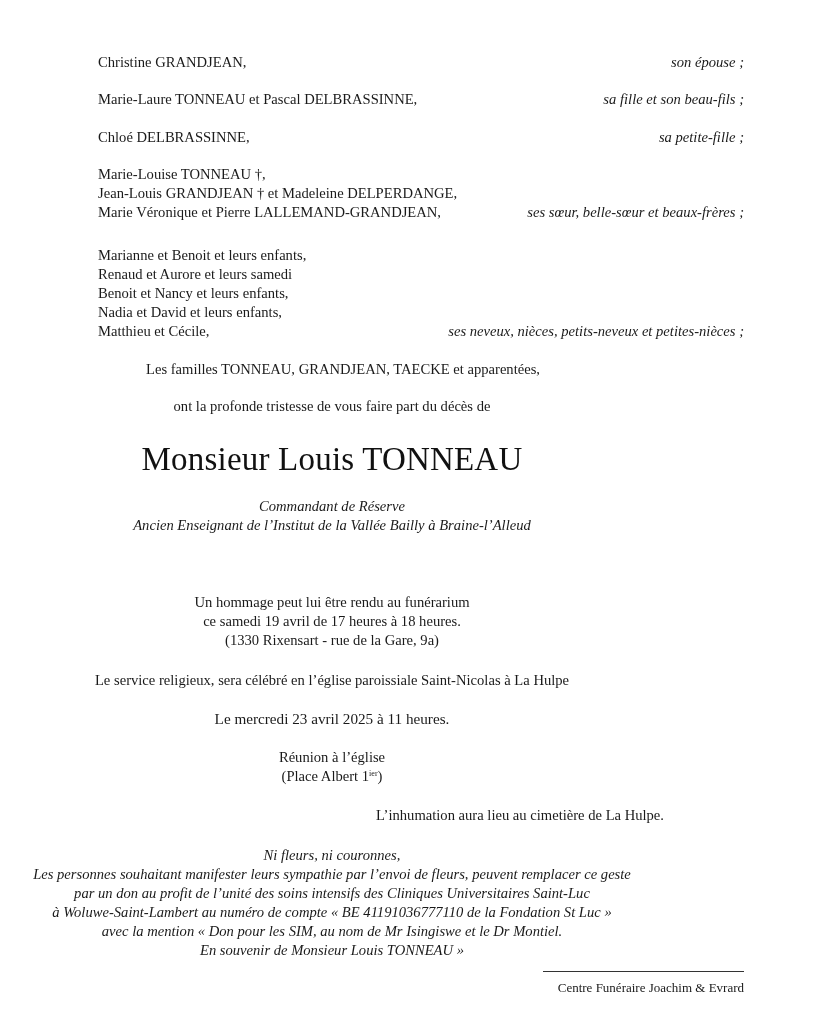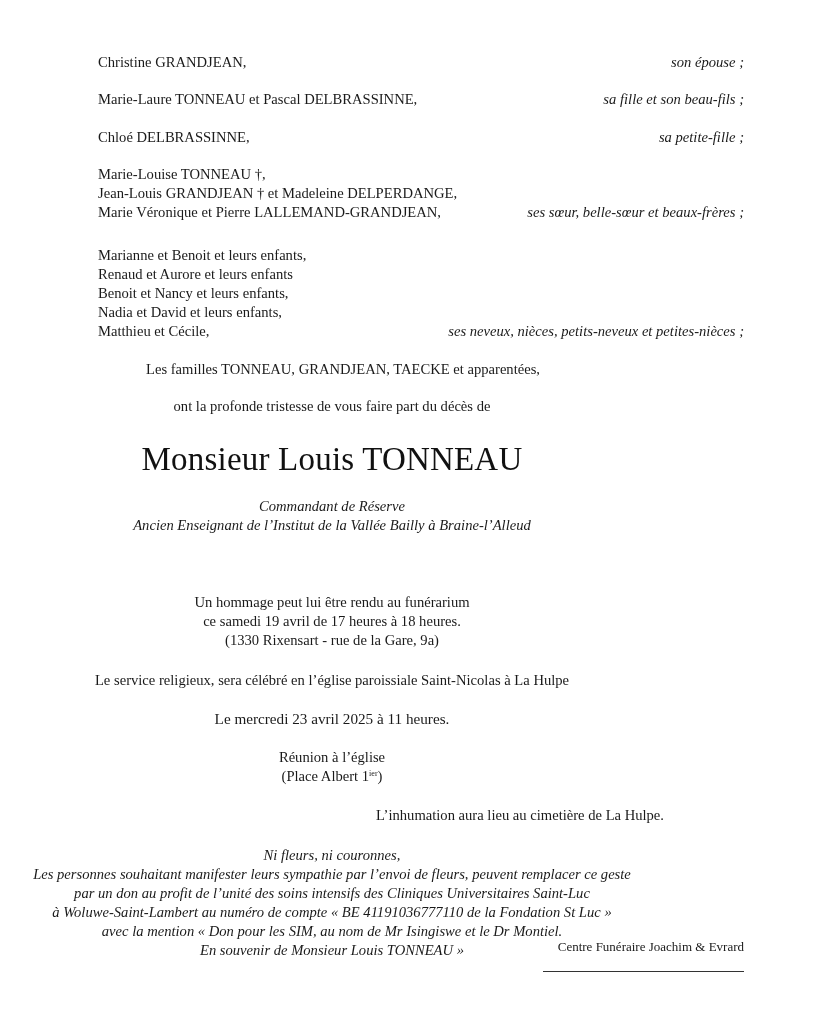--- a/index.html
+++ b/index.html
@@ -11,21 +11,21 @@
     .page { position: absolute; left: 0; top: 0; width: 830px; height: 1023px; }
     .row { position: absolute; left: 98px; width: 646px; display: flex; justify-content: space-between; align-items: baseline; }
     .row .rel { font-style: italic; }
     .line { position: absolute; left: 98px; white-space: nowrap; }
     .center { position: absolute; left: 0; width: 664px; text-align: center; white-space: nowrap; }
     .it { font-style: italic; }
     .name { font-size: 33px; letter-spacing: 0.2px; color: #111; }
     .bold { font-weight: normal; font-size: 15.2px; }
     sup { font-size: 8px; vertical-align: 5px; }
     .sig-rule { position: absolute; left: 543px; top: 971px; width: 201px; border-top: 1px solid #333; }
-    .sig { position: absolute; left: 543px; width: 201px; text-align: right; top: 939px; font-size: 13px; white-space: nowrap; }
+    .sig { position: absolute; left: 543px; width: 201px; text-align: right; top: 980px; font-size: 13px; white-space: nowrap; }
   </style>
 </head>
 <body>
 
 <div class="page">
 
   <div class="row" style="top:54px;">
     <span>Christine GRANDJEAN,</span>
     <span class="rel">son épouse ;</span>
   </div>
@@ -41,21 +41,21 @@
   </div>
 
   <div class="line" style="top:166px;">Marie-Louise TONNEAU †,</div>
   <div class="line" style="top:185px;">Jean-Louis GRANDJEAN † et Madeleine DELPERDANGE,</div>
   <div class="row" style="top:204px;font-family:Liberation Serif, serif;">
     <span>Marie Véronique et Pierre LALLEMAND-GRANDJEAN,</span>
     <span class="rel">ses sœur, belle-sœur et beaux-frères ;</span>
   </div>
 
   <div class="line" style="top:247px;">Marianne et Benoit et leurs enfants,</div>
-  <div class="line" style="top:266px;">Renaud et Aurore et leurs enfants</div>
+  <div class="line" style="top:266px;">Renaud et Aurore et leurs samedi</div>
   <div class="line" style="top:285px;">Benoit et Nancy et leurs enfants,</div>
   <div class="line" style="top:304px;">Nadia et David et leurs enfants,</div>
   <div class="row" style="top:323px;">
     <span>Matthieu et Cécile,</span>
     <span class="rel">ses neveux, nièces, petits-neveux et petites-nièces ;</span>
   </div>
 
   <div class="line" style="top:361px;margin-left:48px;">Les familles TONNEAU, GRANDJEAN, TAECKE et apparentées,</div>
 
   <div class="center" style="top:398px;">ont la profonde tristesse de vous faire part du décès de</div>

